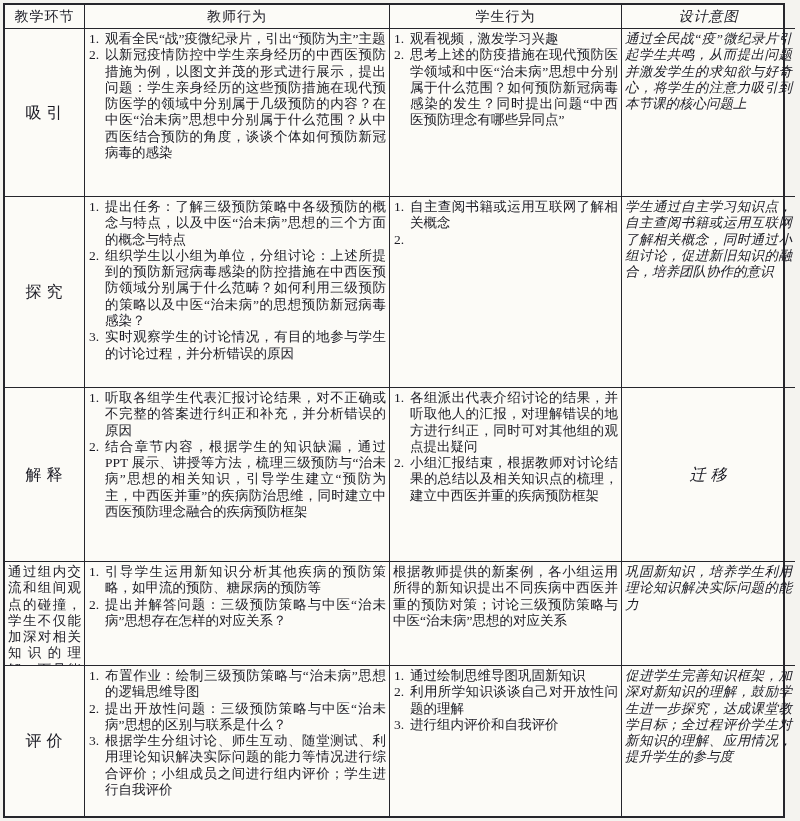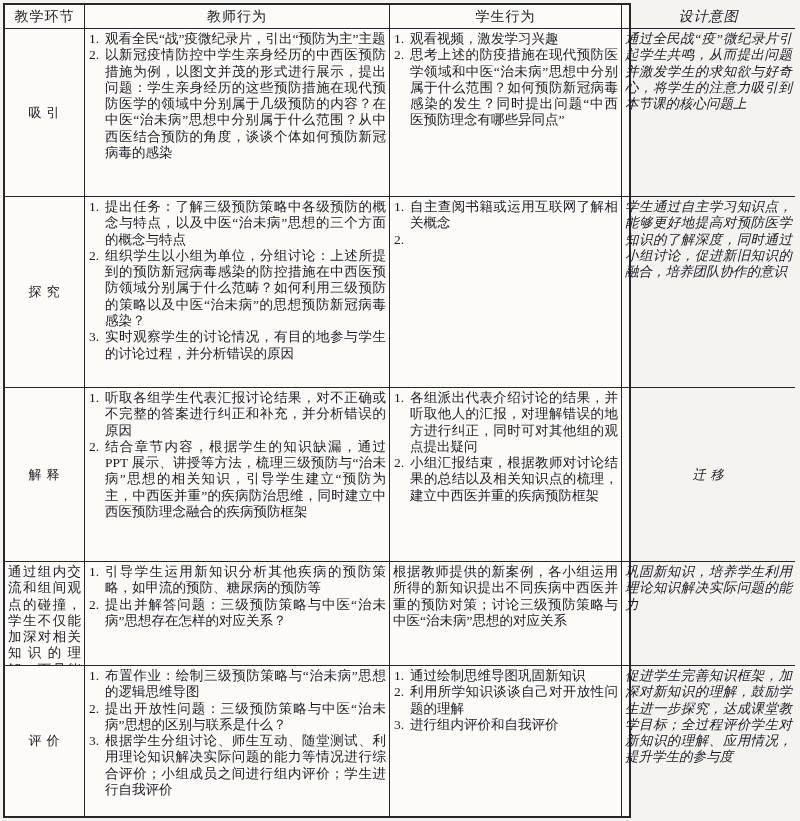--- a/index.html
+++ b/index.html
@@ -4,21 +4,21 @@
 <style>
   html, body {
     margin: 0; padding: 0;
     width: 800px; height: 821px;
     background: #f4f3ef;
     font-family: "Liberation Serif", "DejaVu Serif", serif;
     color: #1b1b24;
   }
   .tbl {
     position: absolute; left: 3px; top: 3px;
-    width: 628px; height: 815px;
+    width: 782px; height: 815px;
     box-sizing: border-box;
     display: grid;
     grid-template-columns: 80px 305px 232px 173px;
     grid-template-rows: 24px 168px 191px 174px 104px 150px;
     border: 2px solid #26262c;
     background: #fcfbf7;
   }
   .c {
     box-sizing: border-box;
     border-right: 1px solid #26262c;
@@ -31,21 +31,21 @@
   }
   .c:nth-child(4n) { border-right: none; font-style: italic; }
   .c:nth-last-child(-n+4) { border-bottom: none; }
   .hc {
     display: flex; align-items: center; justify-content: center;
     font-size: 14px; line-height: 1; text-align: center;
     letter-spacing: 1px; padding: 0;
   }
   .phase {
     display: flex; align-items: center; justify-content: center;
-    text-align: center; font-size: 13px;
+    text-align: center; font-size: 16px;
     letter-spacing: 5px; padding-left: 7px;
   }
   .item { position: relative; padding-left: 17px; }
   .item .num { position: absolute; left: 1px; top: 0; }
   .para { padding: 0; }
 </style>
 </head>
 <body>
 
 <div class="tbl" id="grid">
@@ -73,21 +73,21 @@
     <div class="c">
       <div class="item"><span class="num">1.</span><span class="txt">提出任务：了解三级预防策略中各级预防的概念与特点，以及中医“治未病”思想的三个方面的概念与特点</span></div>
       <div class="item"><span class="num">2.</span><span class="txt">组织学生以小组为单位，分组讨论：上述所提到的预防新冠病毒感染的防控措施在中西医预防领域分别属于什么范畴？如何利用三级预防的策略以及中医“治未病”的思想预防新冠病毒感染？</span></div>
       <div class="item"><span class="num">3.</span><span class="txt">实时观察学生的讨论情况，有目的地参与学生的讨论过程，并分析错误的原因</span></div>
     </div>
     <div class="c">
       <div class="item"><span class="num">1.</span><span class="txt">自主查阅书籍或运用互联网了解相关概念</span></div>
       <div class="item"><span class="num">2.</span></div>
     </div>
     <div class="c">
-      <div class="para">学生通过自主学习知识点，能够更好地提高对预防医学知识的了解深度，同时通过小组讨论，促进新旧知识的融合，培养团队协作的意识</div>
+      <div class="para">学生通过自主学习知识点，自主查阅书籍或运用互联网了解相关概念，同时通过小组讨论，促进新旧知识的融合，培养团队协作的意识</div>
     </div>
     <div class="c phase">
       <span>解释</span>
     </div>
     <div class="c">
       <div class="item"><span class="num">1.</span><span class="txt">听取各组学生代表汇报讨论结果，对不正确或不完整的答案进行纠正和补充，并分析错误的原因</span></div>
       <div class="item"><span class="num">2.</span><span class="txt">结合章节内容，根据学生的知识缺漏，通过 PPT 展示、讲授等方法，梳理三级预防与“治未病”思想的相关知识，引导学生建立“预防为主，中西医并重”的疾病防治思维，同时建立中西医预防理念融合的疾病预防框架</span></div>
     </div>
     <div class="c">
       <div class="item"><span class="num">1.</span><span class="txt">各组派出代表介绍讨论的结果，并听取他人的汇报，对理解错误的地方进行纠正，同时可对其他组的观点提出疑问</span></div>

